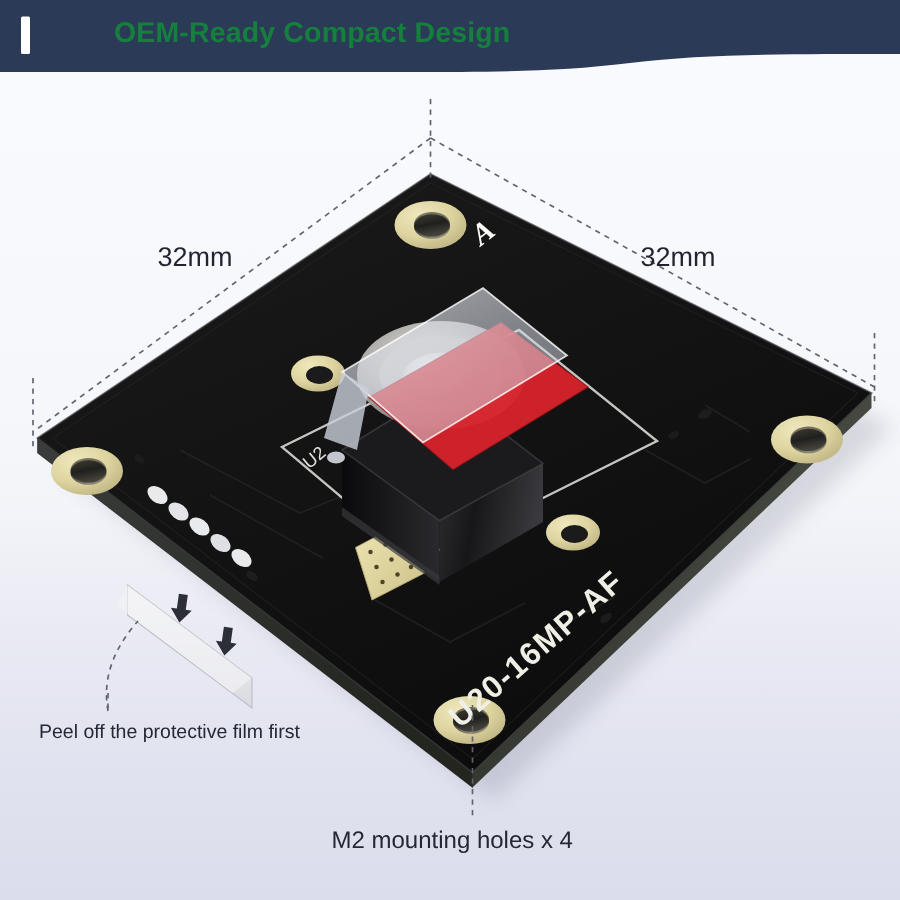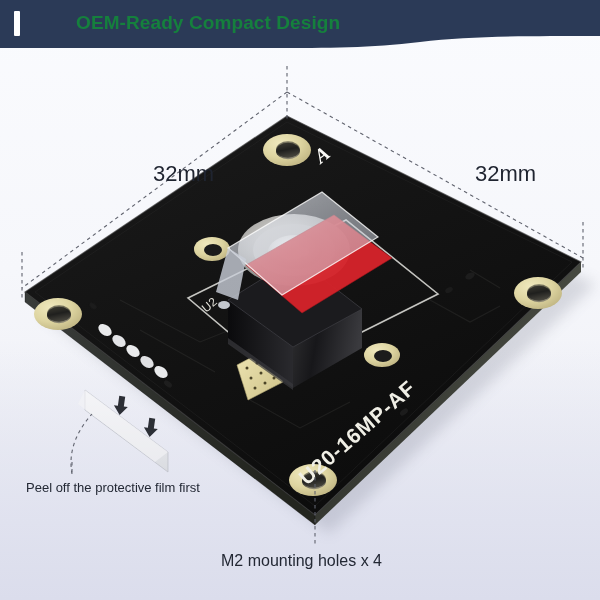--- a/index.html
+++ b/index.html
@@ -61,25 +61,24 @@
     font-weight: bold;
     letter-spacing: 0.1px;
     line-height: 30px;
     white-space: nowrap;
     margin-left: 48px;
   }
 
   
   .dim-label {
     position: absolute;
-    font-size: 22px;
+    font-size: 18px;
     color: #1f2430;
     font-weight: normal;
     white-space: nowrap;
-    margin-left: 48px;
   }
   .dim-left  { left: 105px; top: 161px; }
   .dim-right { left: 427px; top: 161px; }
 
   
   .caption {
     position: absolute;
     font-size: 13.5px;
     color: #232834;
     white-space: nowrap;

